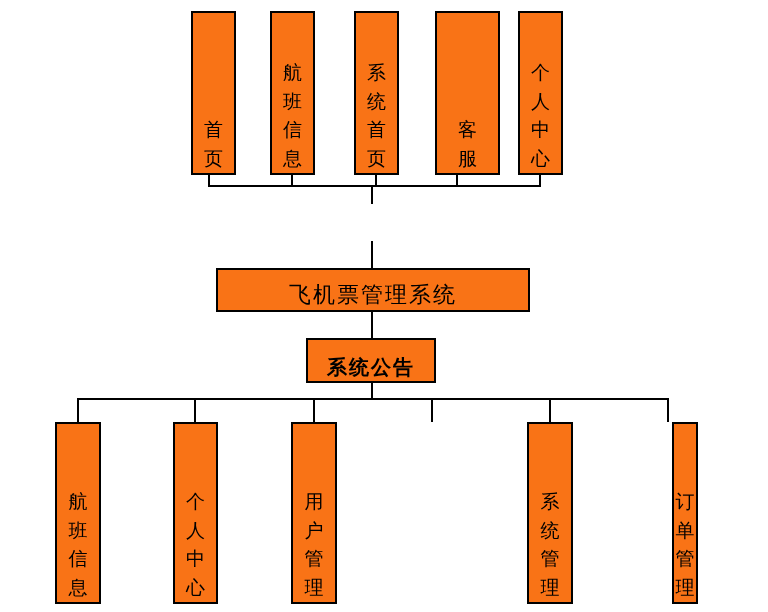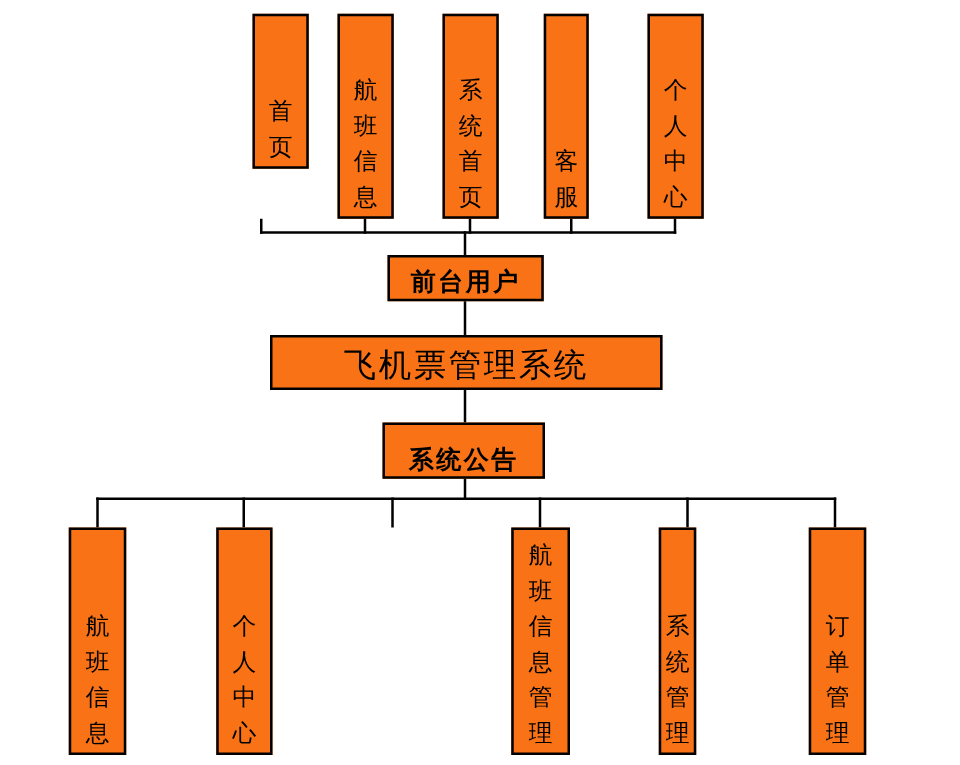--- a/index.html
+++ b/index.html
@@ -32,61 +32,58 @@
   }
   .role-label {
     font-family: "Liberation Sans", sans-serif;
     font-size: 20px;
     font-weight: bold;
     letter-spacing: 2px;
     white-space: nowrap;
   }
   .title-label {
     font-family: Liberation Mono, monospace;
-    font-size: 26px;
+    font-size: 22px;
     letter-spacing: 2px;
     white-space: nowrap;
   }
   .line {
     position: absolute;
     background: #000000;
   }
 </style>
 </head>
 <body>
 
 <div class="stage">
 
-  <div class="node" style="left:202px;top:11px;width:45px;height:124px">
+  <div class="node" style="left:191px;top:11px;width:45px;height:164px">
     <div class="vlabel">首页</div>
   </div>
   <div class="node" style="left:270px;top:11px;width:45px;height:164px">
     <div class="vlabel">航班信息</div>
   </div>
   <div class="node" style="left:354px;top:11px;width:45px;height:164px">
     <div class="vlabel">系统首页</div>
   </div>
-  <div class="node" style="left:435px;top:11px;width:36px;height:164px">
+  <div class="node" style="left:435px;top:11px;width:65px;height:164px">
     <div class="vlabel">客服</div>
   </div>
   <div class="node" style="left:518px;top:11px;width:45px;height:164px">
     <div class="vlabel">个人中心</div>
   </div>
 
   <div class="line" style="left:208px;top:175px;width:2px;height:12px"></div>
   <div class="line" style="left:291px;top:175px;width:2px;height:12px"></div>
   <div class="line" style="left:375px;top:175px;width:2px;height:12px"></div>
   <div class="line" style="left:456px;top:175px;width:2px;height:12px"></div>
   <div class="line" style="left:539px;top:175px;width:2px;height:12px"></div>
   <div class="line" style="left:208px;top:185px;width:333px;height:2px"></div>
   <div class="line" style="left:371px;top:185px;width:2px;height:19px"></div>
 
-  <div class="node" style="left:310px;top:204px;width:125px;height:37px">
-    <div class="role-label">前台用户</div>
-  </div>
 
   <div class="line" style="left:371px;top:241px;width:2px;height:27px"></div>
 
   <div class="node" style="left:216px;top:268px;width:314px;height:44px">
     <div class="title-label">飞机票管理系统</div>
   </div>
 
   <div class="line" style="left:371px;top:312px;width:2px;height:26px"></div>
 
   <div class="node" style="left:306px;top:338px;width:130px;height:45px">
@@ -101,23 +98,23 @@
   <div class="line" style="left:431px;top:398px;width:2px;height:24px"></div>
   <div class="line" style="left:549px;top:398px;width:2px;height:24px"></div>
   <div class="line" style="left:667px;top:398px;width:2px;height:24px"></div>
 
   <div class="node" style="left:55px;top:422px;width:46px;height:182px">
     <div class="vlabel">航班信息</div>
   </div>
   <div class="node" style="left:173px;top:422px;width:45px;height:182px">
     <div class="vlabel">个人中心</div>
   </div>
-  <div class="node" style="left:409px;top:422px;width:47px;height:182px">
-    <div class="vlabel">航班信息管理</div>
+  <div class="node" style="left:291px;top:422px;width:46px;height:182px">
+    <div class="vlabel">用户管理</div>
   </div>
-  <div class="node" style="left:527px;top:422px;width:30px;height:182px">
+  <div class="node" style="left:527px;top:422px;width:46px;height:182px">
     <div class="vlabel">系统管理</div>
   </div>
-  <div class="node" style="left:647px;top:422px;width:46px;height:182px">
+  <div class="node" style="left:672px;top:422px;width:26px;height:182px">
     <div class="vlabel">订单管理</div>
   </div>
 
 </div>
 
 </body></html>

